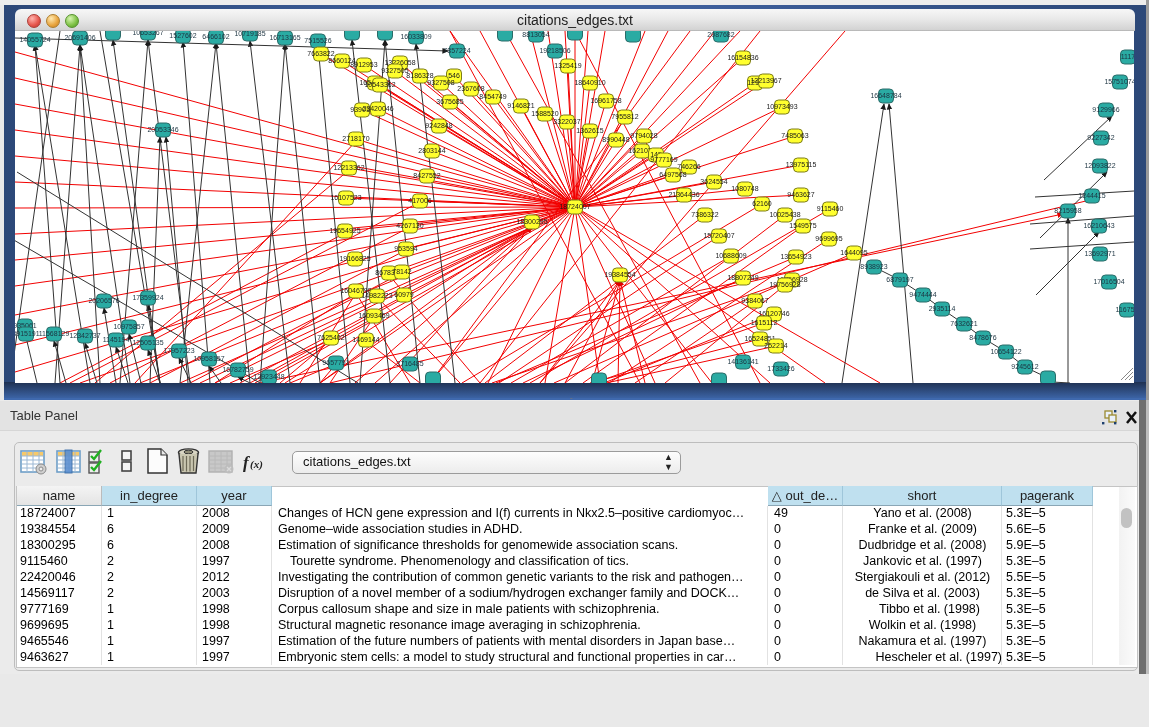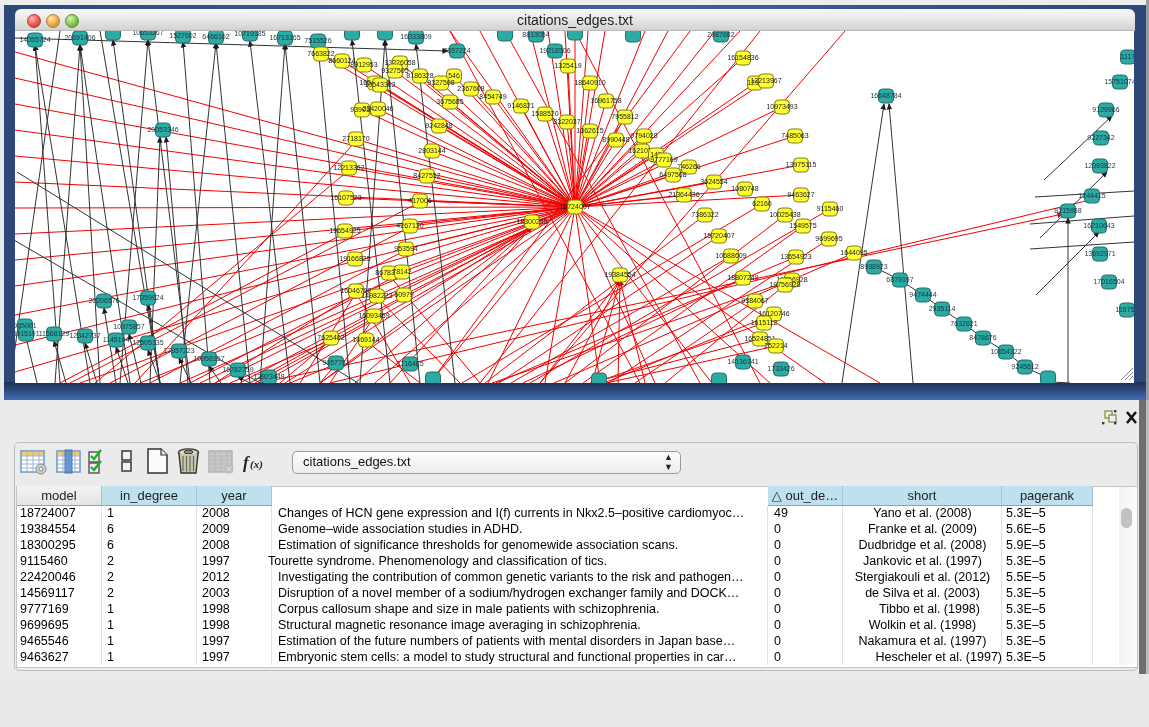--- a/index.html
+++ b/index.html
@@ -546,20 +546,23 @@
       <text x="575" y="209.3" font-size="7" font-family="Liberation Sans, sans-serif" fill="#1a1a1a" text-anchor="middle">18724007</text>
 <rect x="524.5" y="215.0" width="15" height="14" rx="4" fill="#ffff2e" stroke="#7c7c18" stroke-width="1"></rect>
       <text x="532" y="224.3" font-size="7" font-family="Liberation Sans, sans-serif" fill="#1a1a1a" text-anchor="middle">18300295</text>
 <rect x="612.5" y="268.0" width="15" height="14" rx="4" fill="#ffff2e" stroke="#7c7c18" stroke-width="1"></rect>
       <text x="620" y="277.3" font-size="7" font-family="Liberation Sans, sans-serif" fill="#1a1a1a" text-anchor="middle">19384554</text>
 <path d="M1121,380 L1133,368 M1125,380 L1133,372 M1129,380 L1133,376" stroke="#888" stroke-width="1" fill="none"></path>
 </svg>
 <div id="rightgray"></div>
 <div id="tp">
   <div class="blueline"></div>
+  <div id="tphead">
+        <div class="t">Table Panel</div>
+      </div>
   <div id="container"></div>
 </div>
 <div class="ddown">
       <span class="txt">citations_edges.txt</span>
       <span class="arr">▲<br>▼</span>
     </div>
 <svg id="icons" width="280" height="34" viewBox="0 0 280 34" style="position:absolute;left:0;top:448px">
 
   <g transform="translate(21,3)">
    <rect x="0" y="0" width="23" height="21" fill="#fff" stroke="#6f9fc8" stroke-width="1.6"></rect>
@@ -607,21 +610,21 @@
    <path d="M18,16 L22,20 M22,16 L18,20" stroke="#d8d8d8" stroke-width="1.4"></path>
   </g>
 
   <g transform="translate(243,4)">
    <text x="0" y="16" font-family="Liberation Serif,serif" font-style="italic" font-weight="bold" font-size="17" fill="#222">f</text>
    <text x="7" y="16" font-family="Liberation Serif,serif" font-style="italic" font-weight="bold" font-size="11" fill="#222">(x)</text>
   </g>
 </svg>
 
 <div id="table"></div>
-<div class="hcell" style="left:17px;width:84px;background:linear-gradient(#f4f4f4,#e4e4e4);border-right:1px solid #bbb">model</div>
+<div class="hcell" style="left:17px;width:84px;background:linear-gradient(#f4f4f4,#e4e4e4);border-right:1px solid #bbb">name</div>
 <div class="hcell" style="left:102px;width:94px">in_degree</div>
 <div class="hcell" style="left:197px;width:74px">year</div>
 <div class="hcell" style="left:768px;width:74px">△ out_de…</div>
 <div class="hcell" style="left:843px;width:158px">short</div>
 <div class="hcell" style="left:1002px;width:90px">pagerank</div>
 <div class="vline" style="left:101px"></div>
 <div class="vline" style="left:196px"></div>
 <div class="vline" style="left:271px"></div>
 <div class="vline" style="left:767px"></div>
 <div class="vline" style="left:842px"></div>
@@ -651,21 +654,21 @@
       <span style="left:202px">2008</span>
       <span style="left:278px;width:486px" class="clip">Estimation of significance thresholds for genomewide association scans.</span>
       <span style="left:774px">0</span>
       <span style="left:843px;width:159px;text-align:center">Dudbridge et al. (2008)</span>
       <span style="left:1006px">5.9E–5</span>
     </div>
 <div class="trow" style="top:554px">
       <span style="left:20px">9115460</span>
       <span style="left:107px">2</span>
       <span style="left:202px">1997</span>
-      <span style="left:268px;width:486px" class="clip">Tourette syndrome. Phenomenology and classification of tics.</span>
+      <span style="left:290px;width:486px" class="clip">Tourette syndrome. Phenomenology and classification of tics.</span>
       <span style="left:774px">0</span>
       <span style="left:843px;width:159px;text-align:center">Jankovic et al. (1997)</span>
       <span style="left:1006px">5.3E–5</span>
     </div>
 <div class="trow" style="top:570px">
       <span style="left:20px">22420046</span>
       <span style="left:107px">2</span>
       <span style="left:202px">2012</span>
       <span style="left:278px;width:486px" class="clip">Investigating the contribution of common genetic variants to the risk and pathogen…</span>
       <span style="left:774px">0</span>
@@ -680,21 +683,21 @@
       <span style="left:774px">0</span>
       <span style="left:843px;width:159px;text-align:center">de Silva et al. (2003)</span>
       <span style="left:1006px">5.3E–5</span>
     </div>
 <div class="trow" style="top:602px">
       <span style="left:20px">9777169</span>
       <span style="left:107px">1</span>
       <span style="left:202px">1998</span>
       <span style="left:278px;width:486px" class="clip">Corpus callosum shape and size in male patients with schizophrenia.</span>
       <span style="left:774px">0</span>
-      <span style="left:879px;width:159px;">Tibbo et al. (1998)</span>
+      <span style="left:850px;width:159px;text-align:center">Tibbo et al. (1998)</span>
       <span style="left:1006px">5.3E–5</span>
     </div>
 <div class="trow" style="top:618px">
       <span style="left:20px">9699695</span>
       <span style="left:107px">1</span>
       <span style="left:202px">1998</span>
       <span style="left:278px;width:486px" class="clip">Structural magnetic resonance image averaging in schizophrenia.</span>
       <span style="left:774px">0</span>
       <span style="left:843px;width:159px;text-align:center">Wolkin et al. (1998)</span>
       <span style="left:1006px">5.3E–5</span>

